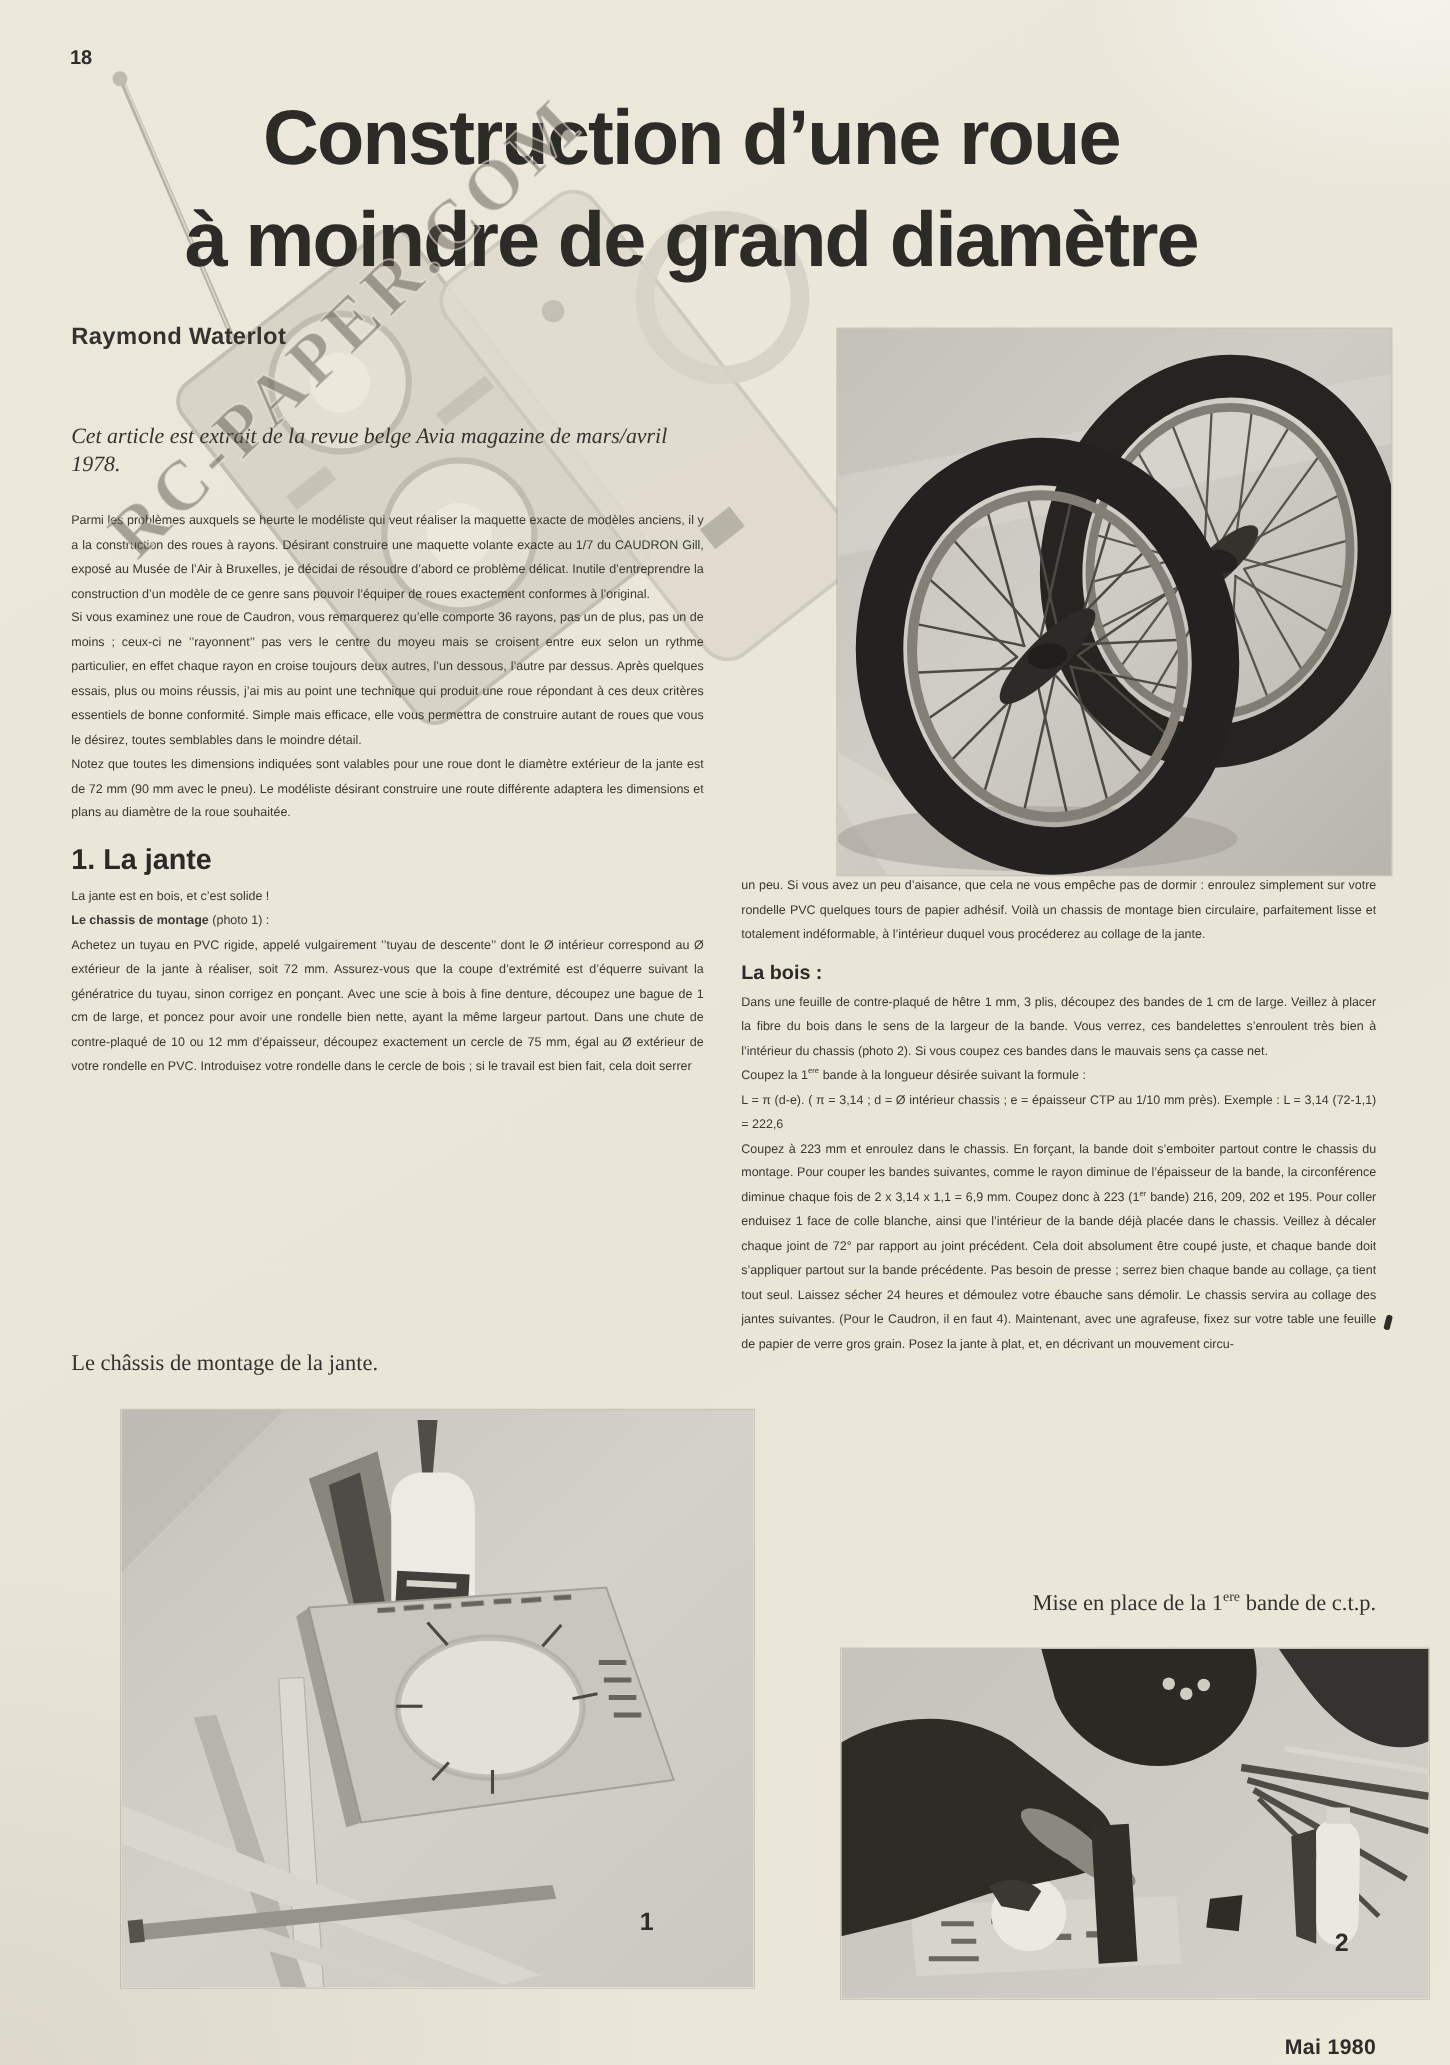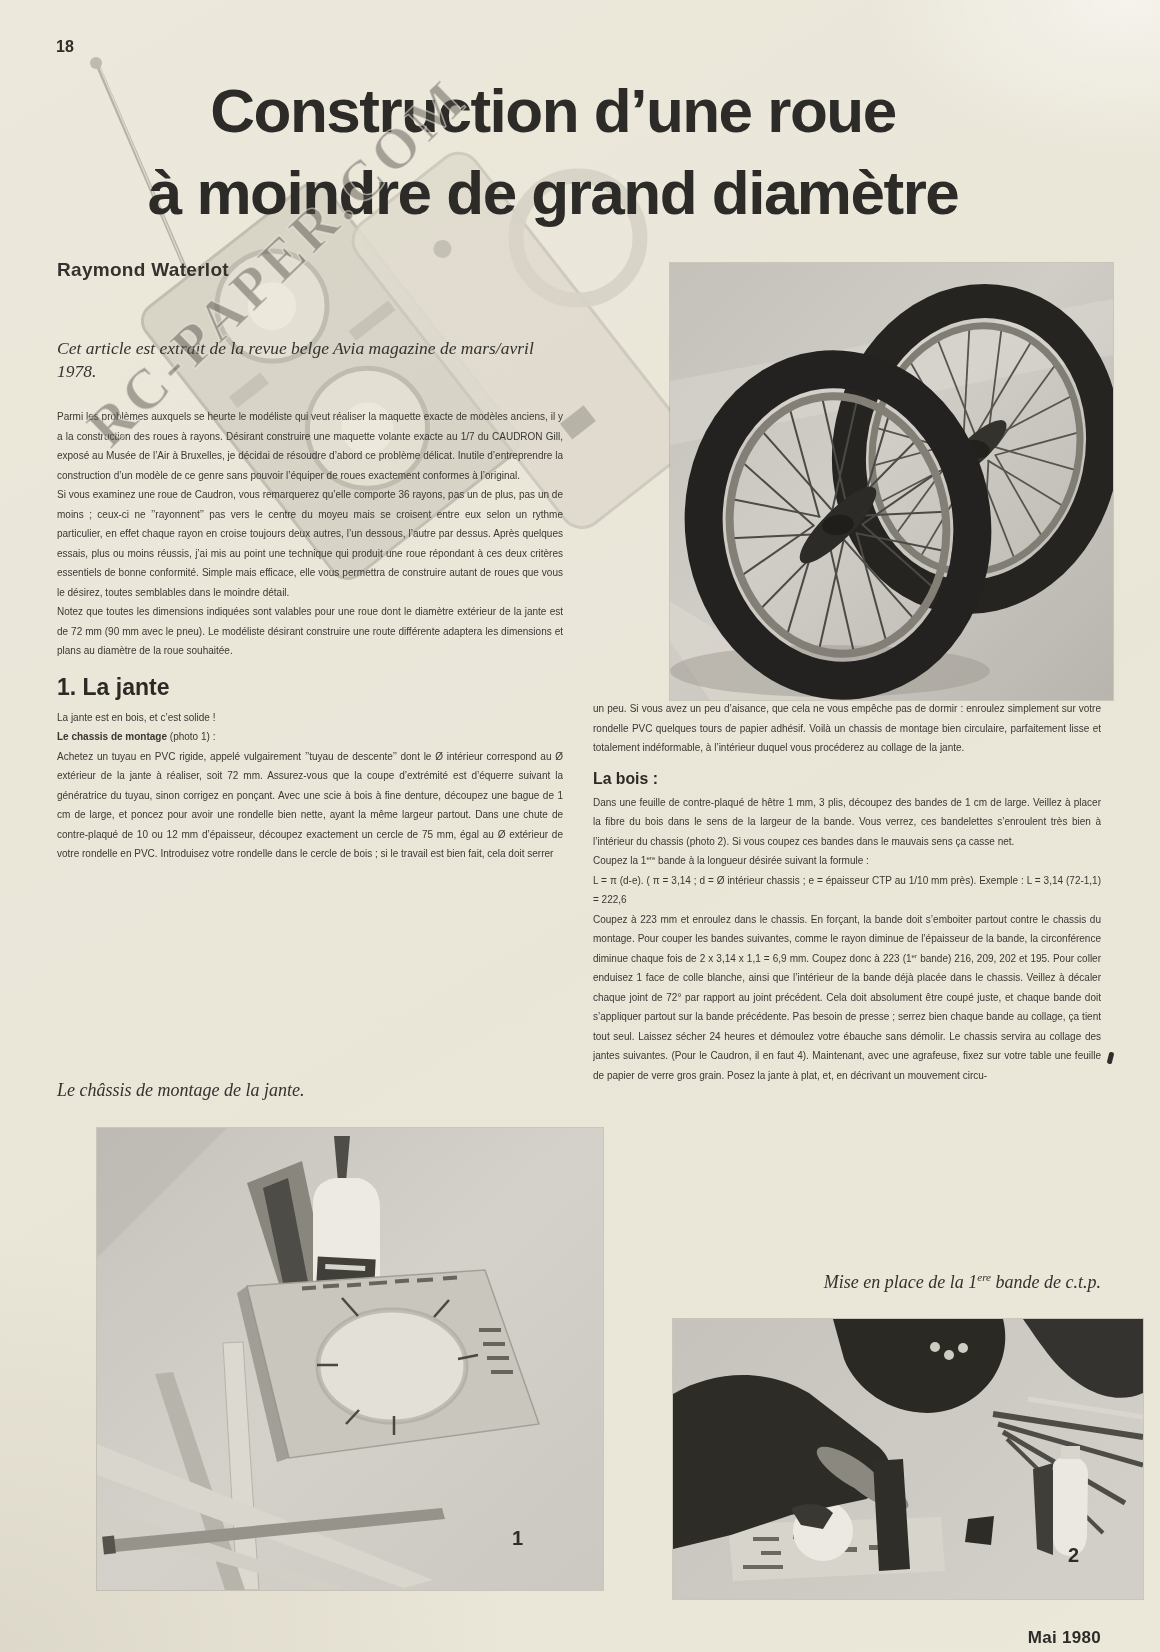--- a/index.html
+++ b/index.html
@@ -19,21 +19,21 @@
   .author{left:57px;top:259px;font-weight:bold;font-size:19px;color:#33322e;letter-spacing:.3px;}
   .lead{left:57px;top:306px;width:504px;font-family:"Liberation Serif","DejaVu Serif",serif;
     font-style:italic;font-size:17.5px;line-height:23px;color:#34332f;margin-top:31px;}
   .col{overflow:hidden;}
   .col-left{left:57px;top:407px;width:506px;height:672px;}
   .col-right{left:593px;top:699px;width:508px;height:578px;}
   .col p{margin:0;font-size:10px;line-height:19.5px;text-align:justify;white-space:pre-line;color:#3a3833;}
   .col h2{margin:13px 0 7px;font-size:23px;color:#2b2a26;}
   .col h3{margin:12px 0 5px;font-size:15.8px;color:#2b2a26;}
   .col sup,.caption sup{font-size:62%;vertical-align:super;line-height:0;}
-  .caption{font-family:"Liberation Serif","DejaVu Serif",serif;font-style:italic;
+  .caption{font-family:"Liberation Serif","DejaVu Serif",serif;
     font-size:18px;line-height:22px;color:#33322e;}
   .cap-left{left:57px;top:1079px;width:506px;}
   .cap-right{left:593px;top:1271px;width:508px;text-align:right;}
   .photo{position:absolute;overflow:hidden;box-shadow:0 0 0 1px rgba(110,105,95,.25);}
   .photo svg{display:block;width:100%;height:100%;}
   .photo-wheels{left:630px;top:247px;width:443px;height:437px;}
   .photo1{left:57px;top:1112px;width:506px;height:462px;}
   .photo2{left:633px;top:1303px;width:470px;height:280px;}
   .photo-num{position:absolute;font-weight:bold;font-size:20px;color:#2e2d2a;}
   .photo1 .photo-num{right:80px;bottom:40px;}

